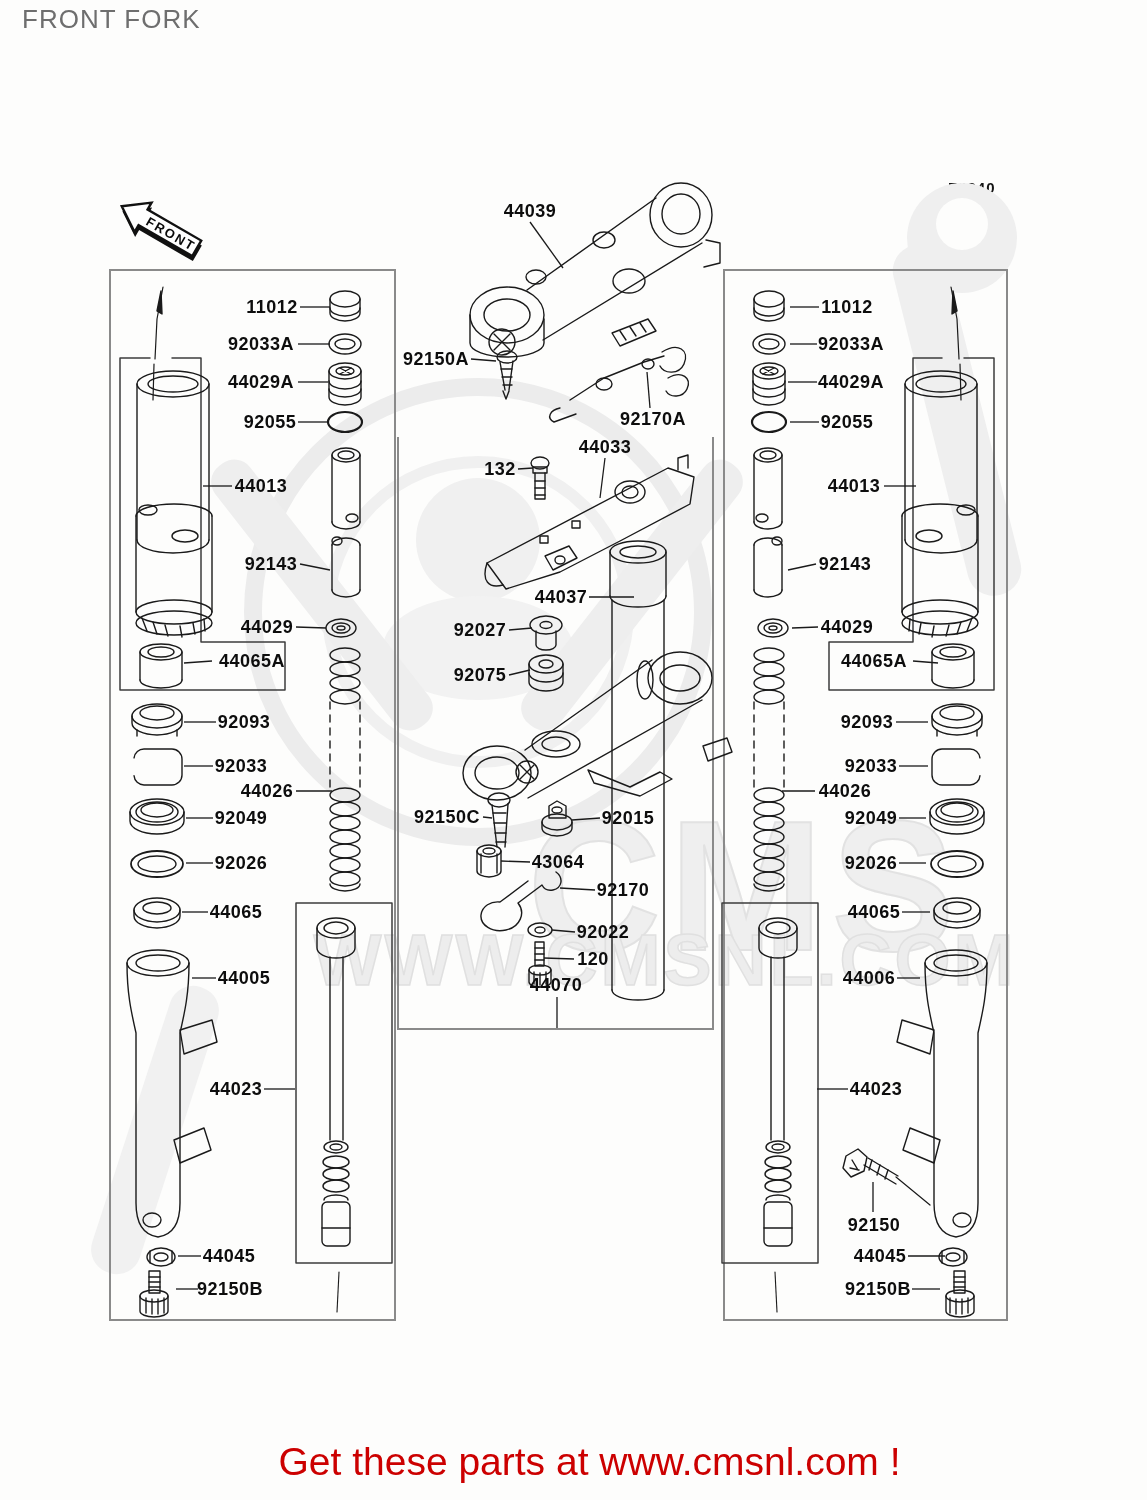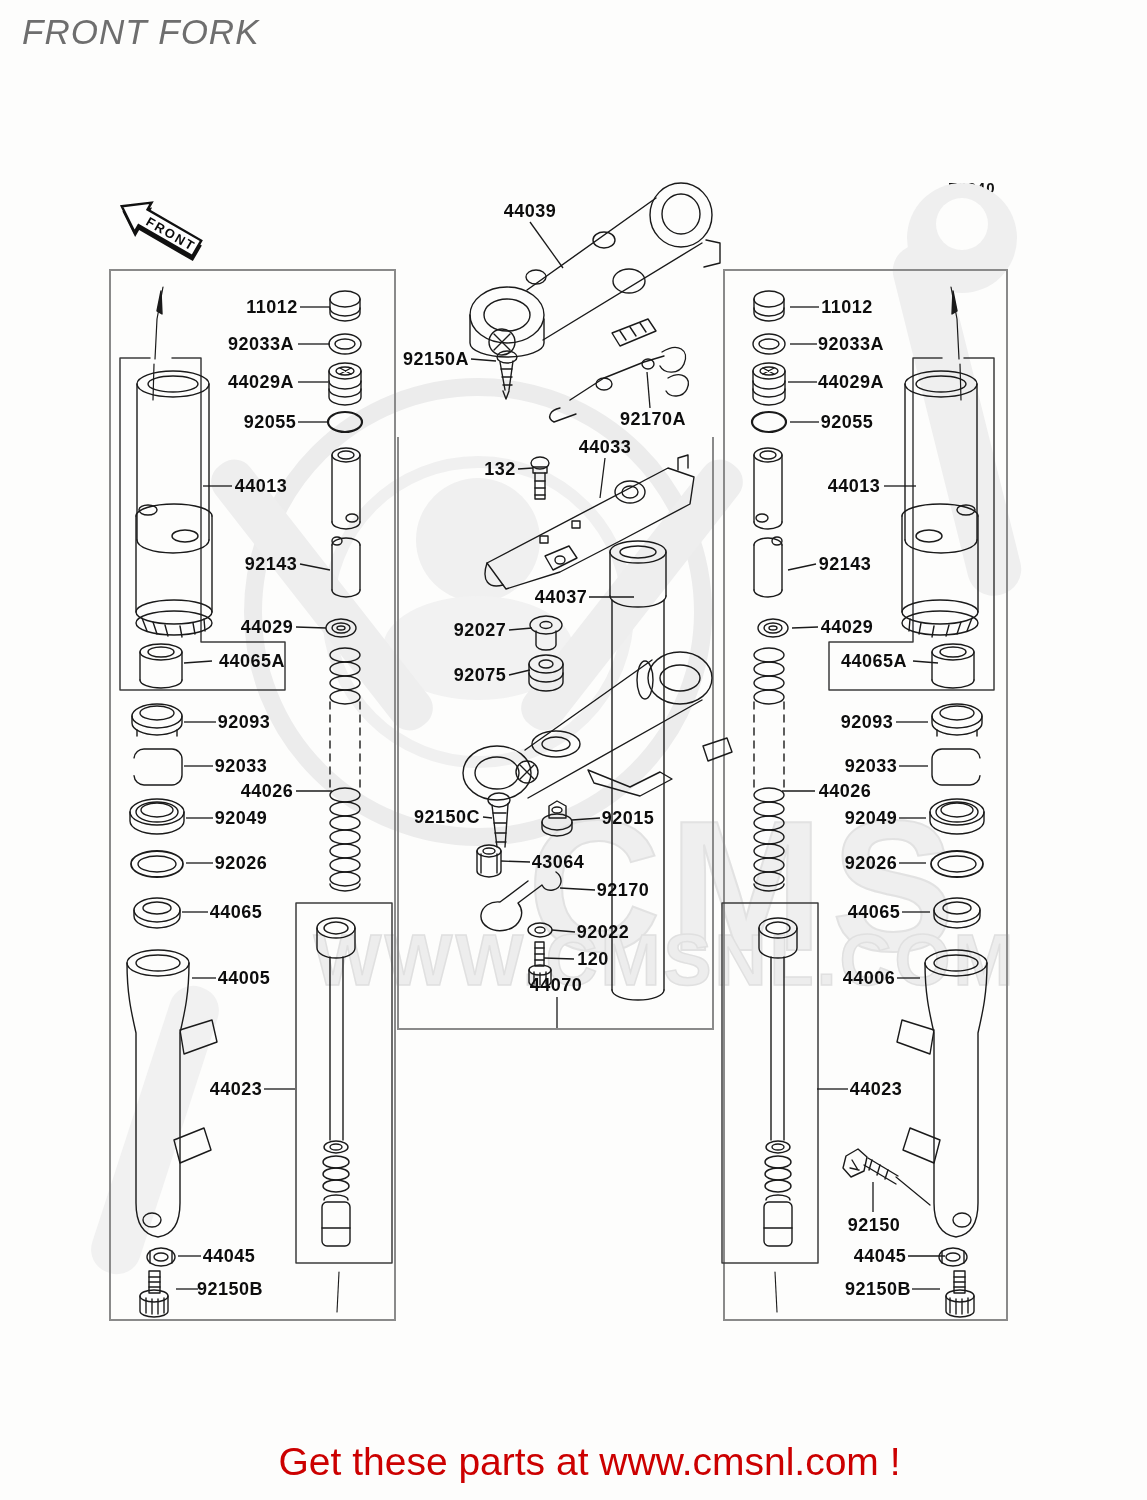--- a/index.html
+++ b/index.html
@@ -2,22 +2,22 @@
 <html><head>
 <meta charset="utf-8">
 <style>
   html,body{margin:0;padding:0;background:#ffffff;}
   .page{
     position:relative;width:1147px;height:1500px;
     background:#fdfdfc;overflow:hidden;
     font-family:"Liberation Sans",sans-serif;
   }
   .page-title{
-    position:absolute;left:22px;top:12px;
-    font-size:35px;letter-spacing:1px;color:#6e6e6e;font-style:italic;
+    position:absolute;left:22px;top:4px;
+    font-size:26px;letter-spacing:1px;color:#6e6e6e;
   }
   .fiche-code{
     position:absolute;left:948px;top:179px;
     font-size:15px;font-weight:bold;letter-spacing:1px;color:#151515;
   }
   .banner{
     position:absolute;left:16px;top:1440px;width:100%;
     text-align:center;font-size:39px;color:#cc0000;
   }
   svg.diagram{position:absolute;left:0;top:0;}

